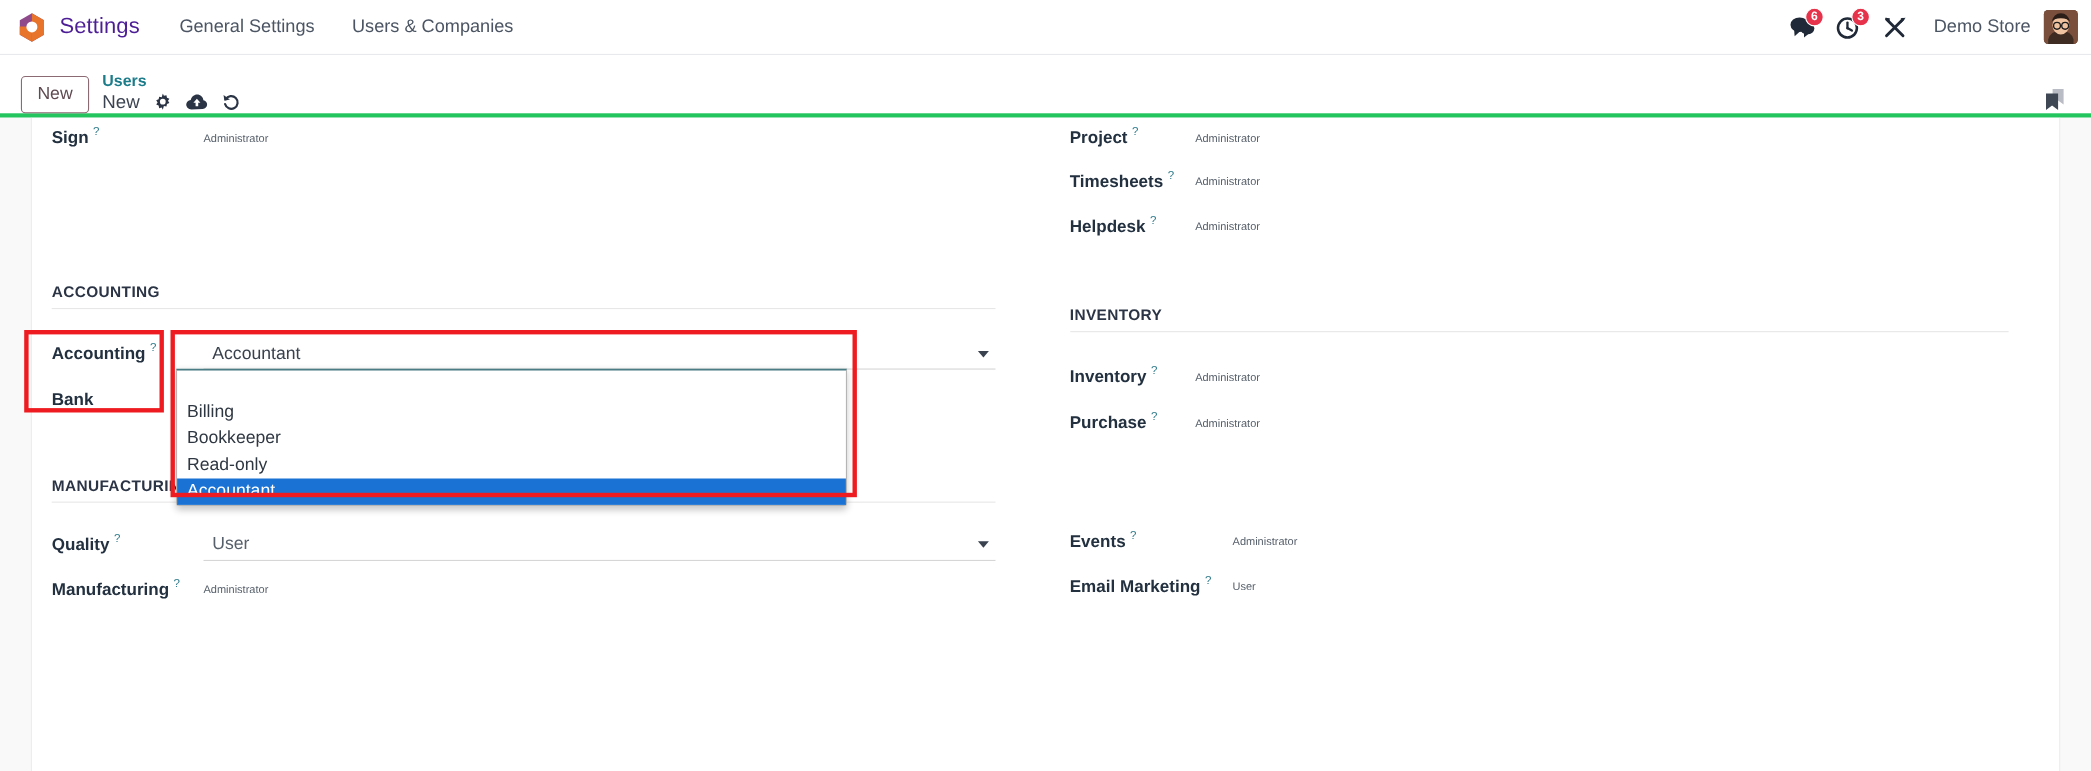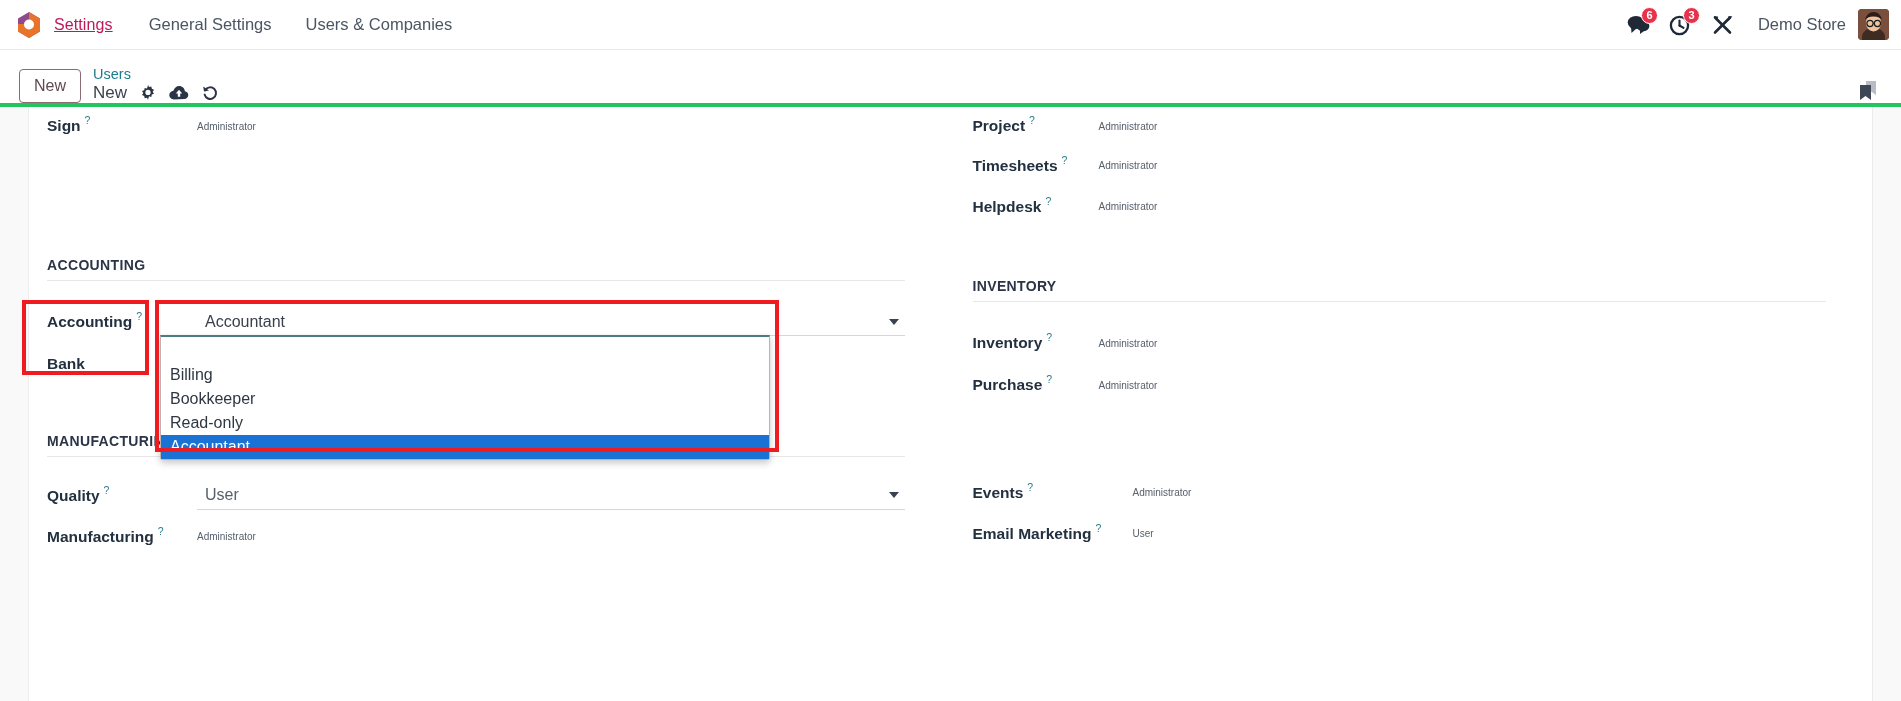--- a/index.html
+++ b/index.html
@@ -17,22 +17,22 @@
     background: #ffffff;
     display: flex; align-items: center;
     border-bottom: 1px solid #e7e9ed;
   }
   .brand-logo {
     width: 26px; height: 28px; margin-left: 16px; margin-right: 12px;
     position: relative; flex: none;
   }
   .brand-logo svg { display: block; }
   .app-name {
-    font-size: 16px; color: #be185d; font-weight: 400;
-    letter-spacing: .1px; margin-right: 36px; text-decoration: underline;
+    font-size: 20px; color: #4c1d95; font-weight: 400;
+    letter-spacing: .1px; margin-right: 36px;
   }
   .nav-item {
     font-size: 16.5px; color: #4b5563; font-weight: 400;
     margin-right: 34px; cursor: pointer; white-space: nowrap;
   }
   .nav-right {
     margin-left: auto; display: flex; align-items: center;
     margin-right: 12px; gap: 0px;
   }
   .nav-icon-wrap {
@@ -71,21 +71,21 @@
     background: #ffffff; color: #5f4a52;
     font-size: 16px; font-family: "Liberation Sans", sans-serif;
     padding: 7px 14px; cursor: pointer; line-height: 1.1;
   }
   .breadcrumb {
     margin-left: 12px; display: flex; flex-direction: column;
     justify-content: center; line-height: 1.15;
   }
   .bc-parent {
     font-size: 14.5px; color: #1d7c8a; cursor: pointer;
-    font-weight: 400;
+    font-weight: 700;
   }
   .bc-row { display: flex; align-items: center; margin-top: 1px; }
   .bc-current { font-size: 17px; color: #3b4250; font-weight: 400; }
   .bc-icon {
     margin-left: 13px; display: flex; align-items: center;
     cursor: pointer; color: #2b3445;
   }
   .bookmark-icon {
     margin-left: auto; margin-right: 22px;
     display: flex; align-items: center; cursor: pointer;
@@ -109,21 +109,20 @@
     position: absolute; top: 0; left: 0; width: 100%;
     display: flex;
   }
   .col { width: 50%; padding: 0 30px 0 18px; position: relative; }
   .col-left  { padding-left: 18px; padding-right: 46px; }
   .col-right { padding-left: 22px; padding-right: 46px; }
 
   .field-row {
     display: flex; align-items: center;
     height: 41px;
-    gap: 12px;
   }
   .field-label {
     font-size: 15.5px; font-weight: 700; color: #22303f;
     flex: none; white-space: nowrap;
     display: flex; align-items: flex-start;
   }
   .lbl-left  { width: 138px; }
   .lbl-right { width: 114px; }
   .lbl-wide  { width: 148px; }
   .q {

